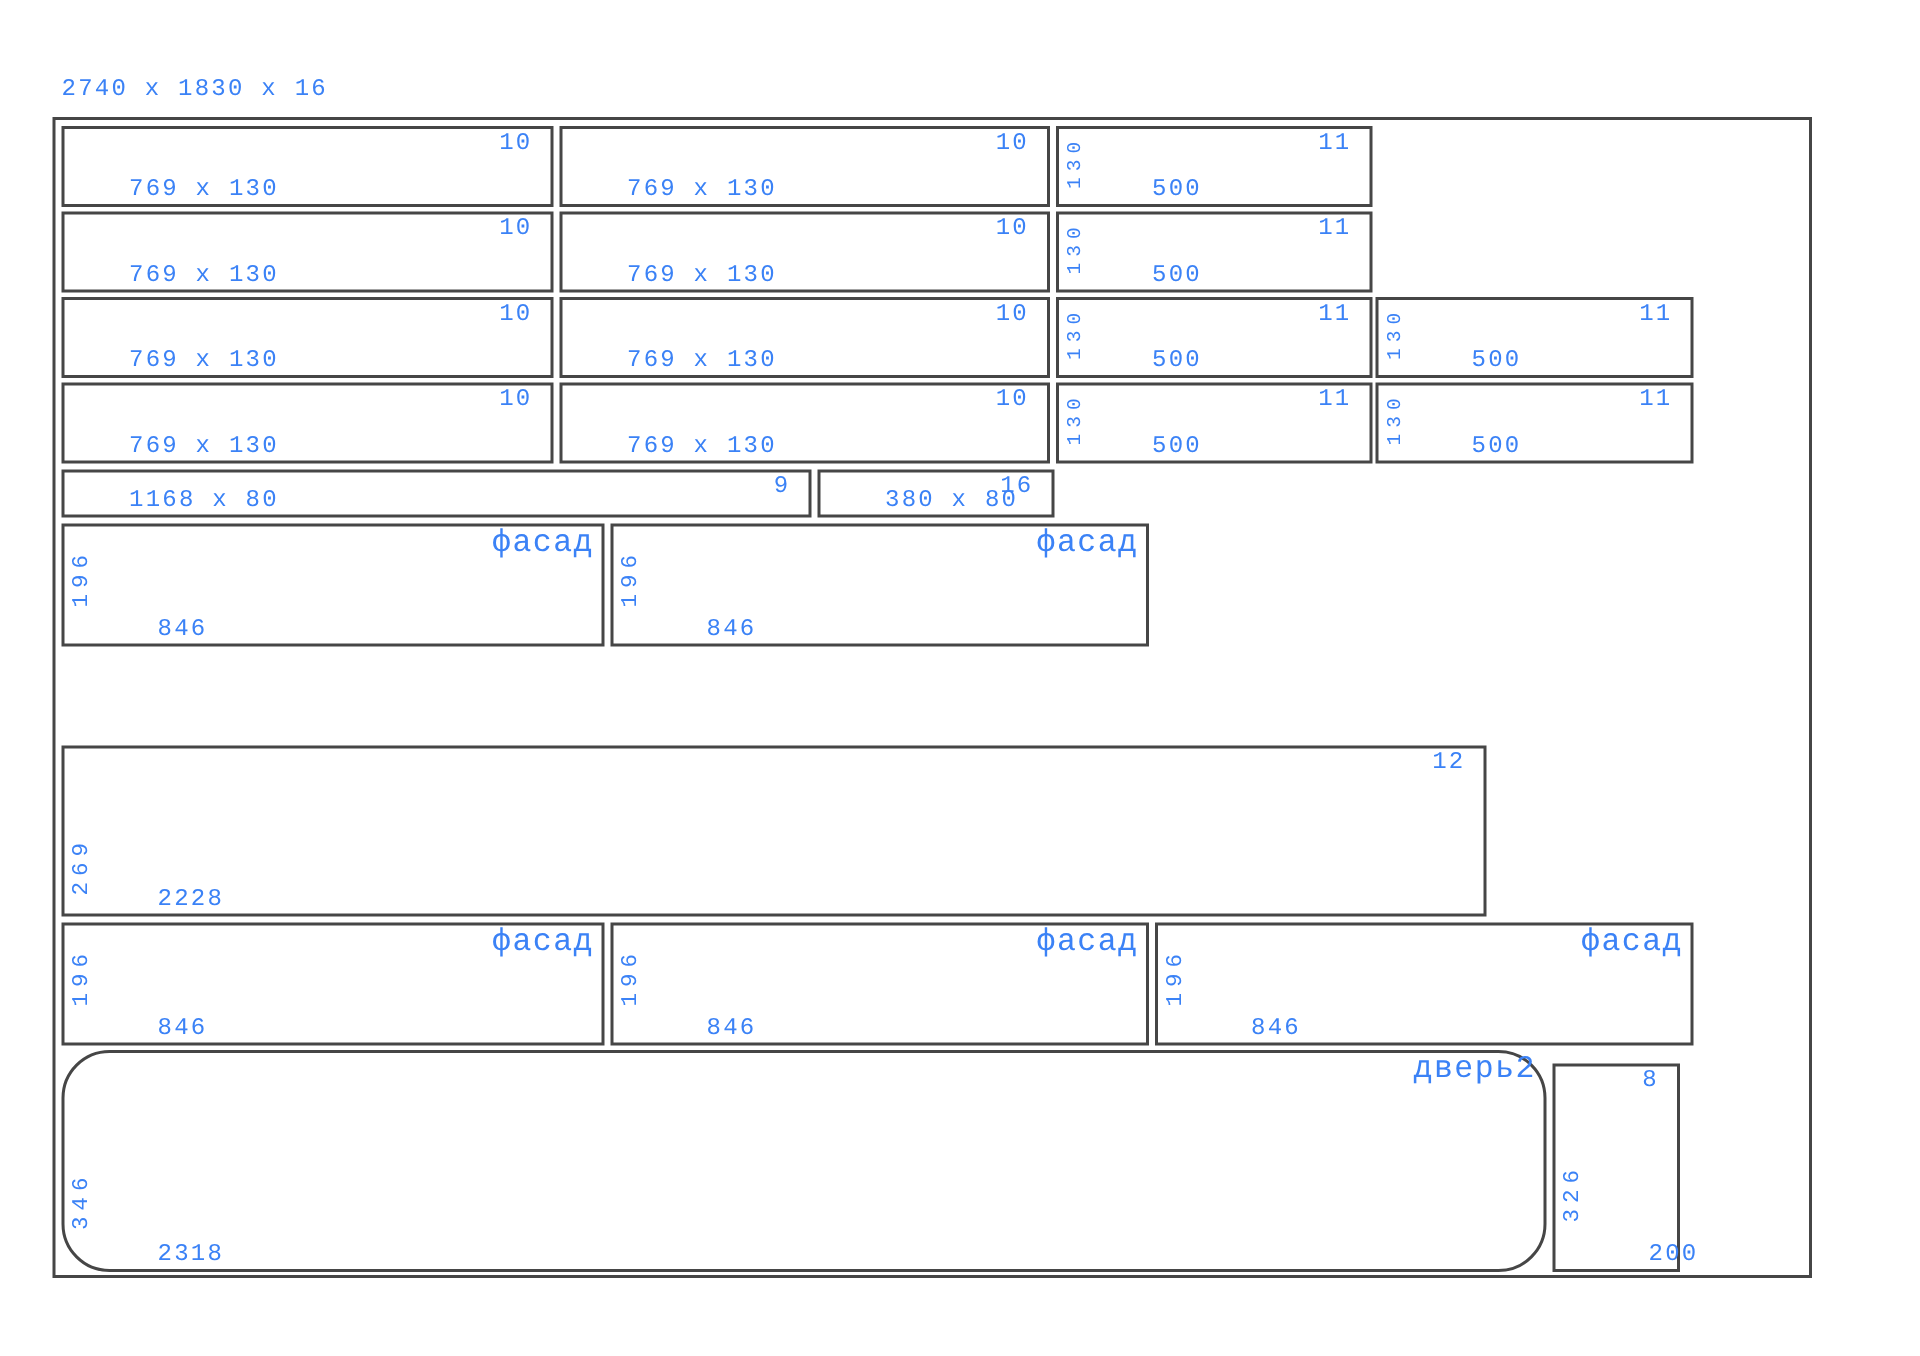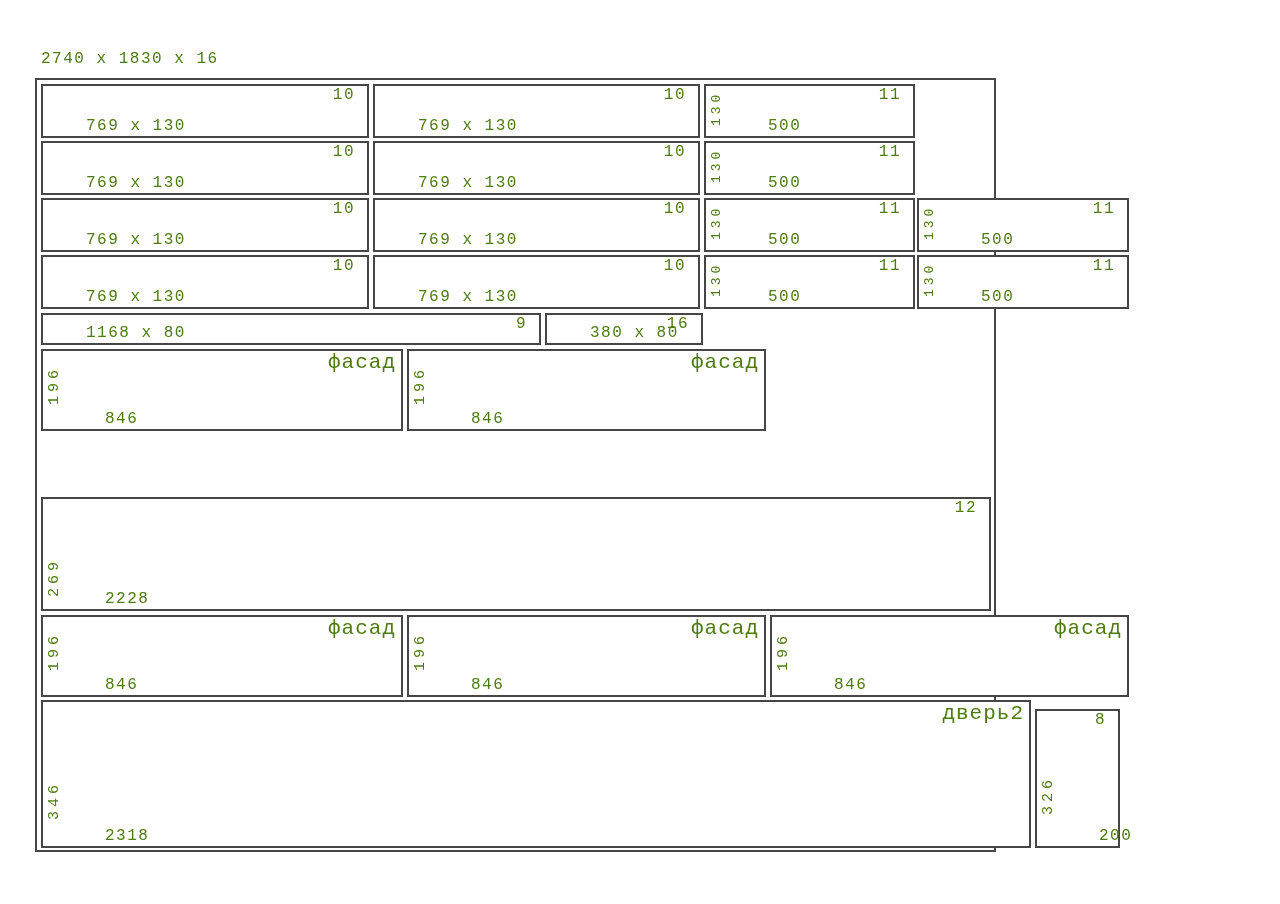--- a/index.html
+++ b/index.html
@@ -1,25 +1,25 @@
 <!DOCTYPE html>
 <html><head>
 <meta charset="utf-8">
 <style>
   html,body{margin:0;padding:0;background:#ffffff;}
   .page{
     position:relative;width:1280px;height:904px;background:#ffffff;overflow:hidden;
-    font-family:"Liberation Mono","DejaVu Sans Mono",monospace;color:#4d7c0f;
+    font-family:"Liberation Mono","DejaVu Sans Mono",monospace;color:#3b82f6;
   }
   .title{
     position:absolute;left:41px;top:50px;
     font-size:16px;letter-spacing:1.5px;white-space:nowrap;
   }
   .sheet{
-    position:absolute;left:35px;top:78px;width:961px;height:774px;
+    position:absolute;left:35px;top:78px;width:1173px;height:774px;
     border:2px solid #464646;box-sizing:border-box;background:#ffffff;
   }
   .piece{
     position:absolute;border:2px solid #464646;box-sizing:border-box;background:#ffffff;
   }
   .pid{
     position:absolute;top:0;right:12px;
     font-size:16px;letter-spacing:1.5px;white-space:nowrap;
   }
   .pname{
@@ -137,21 +137,21 @@
       <div class="piece" style="left: 370px; top: 535px; width: 359px; height: 82px;">
         <span class="pname">фасад</span>
         <span class="vdim" style="top: 54px;">196</span>
         <span class="hdim ind">846</span>
       </div>
       <div class="piece" style="left: 733px; top: 535px; width: 359px; height: 82px;">
         <span class="pname">фасад</span>
         <span class="vdim" style="top: 54px;">196</span>
         <span class="hdim ind">846</span>
       </div>
-      <div class="piece" style="left: 4px; top: 620px; width: 990px; height: 148px;">
+      <div class="piece" style="left: 4px; top: 620px; width: 990px; height: 148px; border-radius: 32px;">
         <span class="pname">дверь2</span>
         <span class="vdim" style="top: 118px;">346</span>
         <span class="hdim ind">2318</span>
       </div>
       <div class="piece" style="left: 998px; top: 629px; width: 85px; height: 139px;">
         <span class="pid">8</span>
         <span class="vdim" style="top: 104px;">326</span>
         <span class="hdim ind">200</span>
       </div>
     </div>

